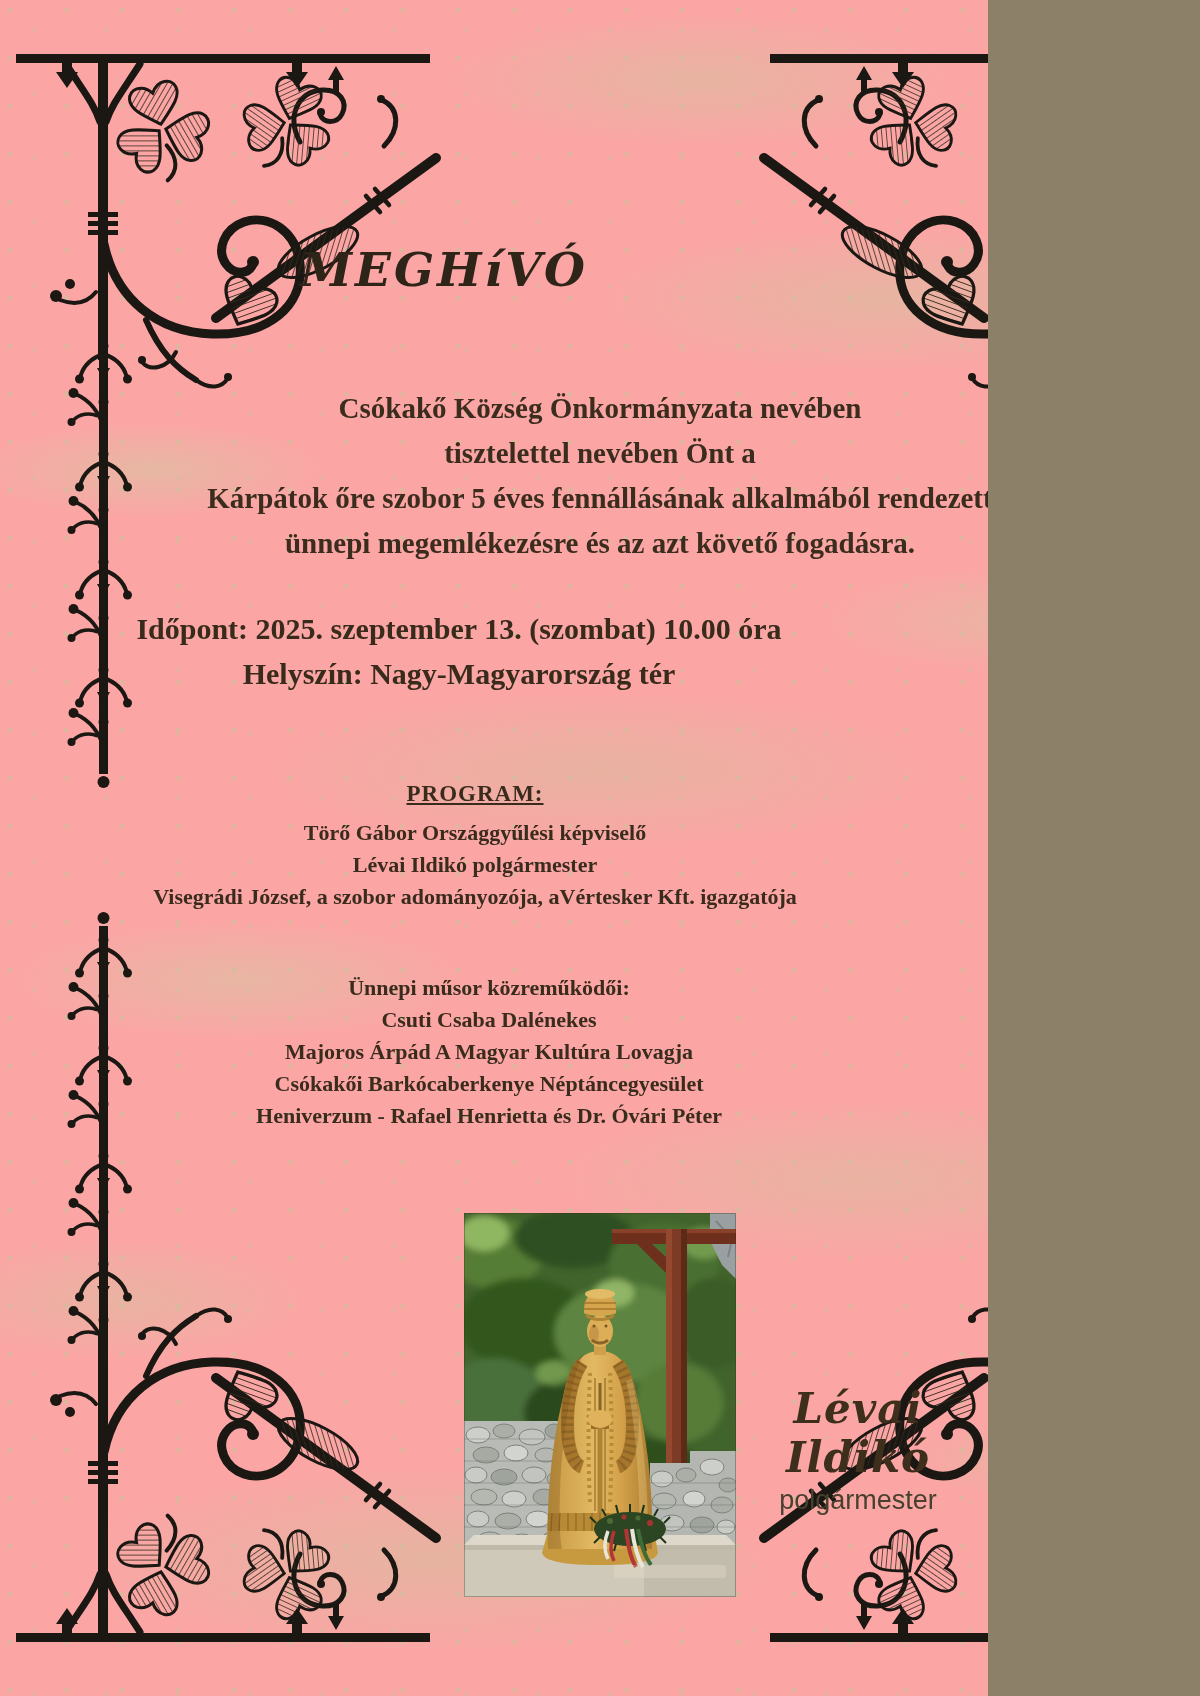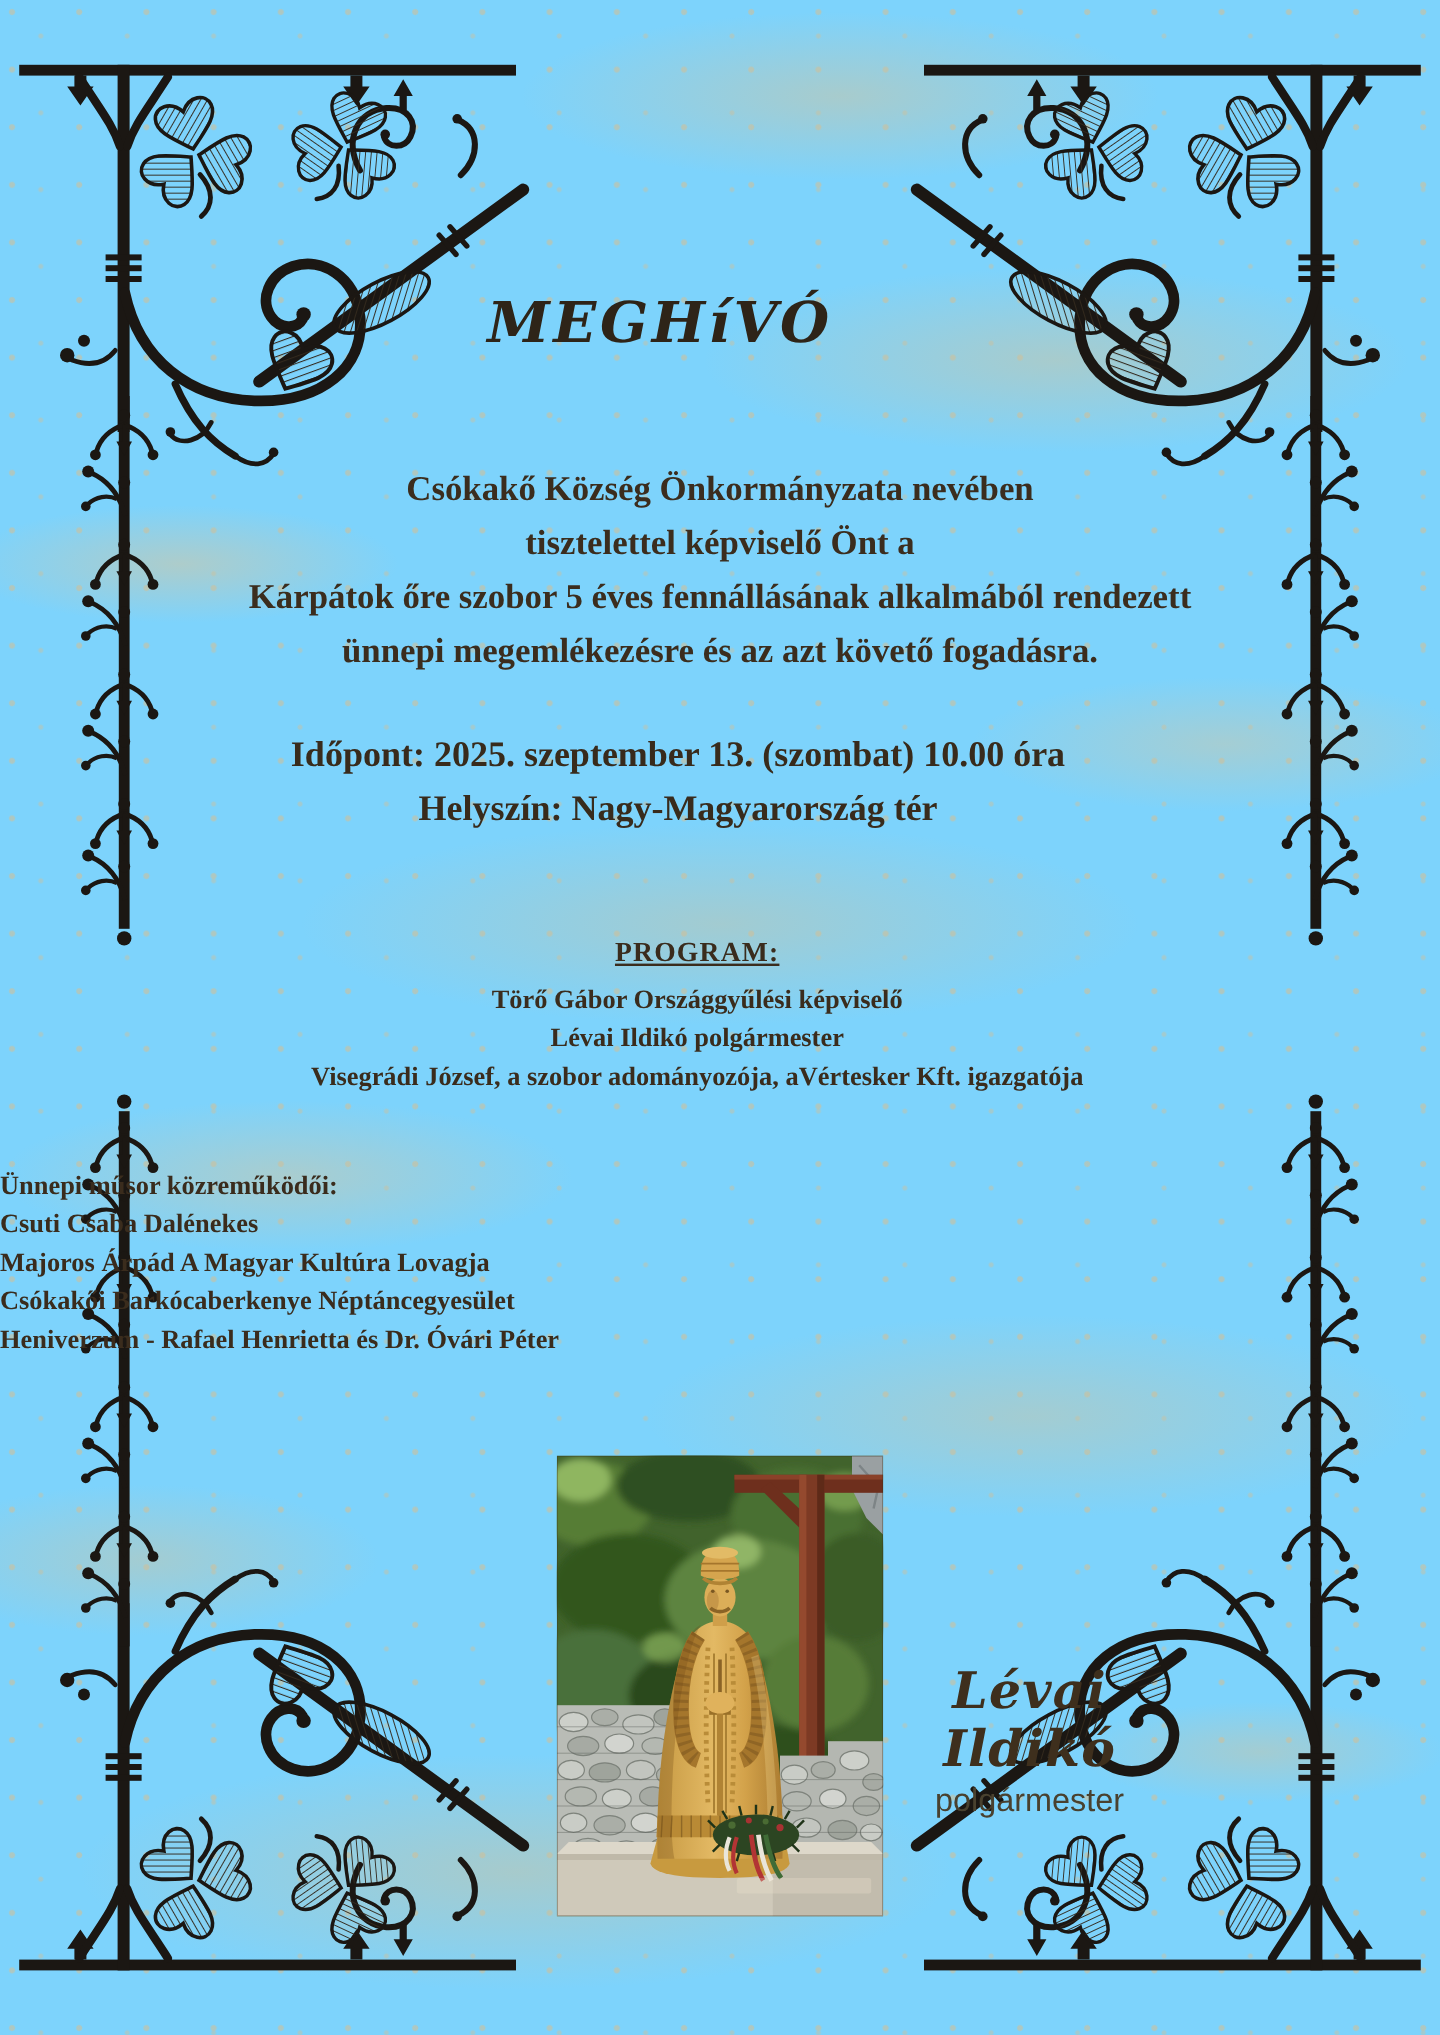--- a/index.html
+++ b/index.html
@@ -1,16 +1,16 @@
 <!DOCTYPE html>
 <html><head>
 <meta charset="utf-8">
 <style>
   html,body{margin:0;padding:0;background:#8d8068;}
-  .page{position:relative;width:1200px;height:1696px;background:#7dd3fc;overflow:hidden;
+  .page{position:relative;width:988px;height:1696px;background:#fca5a5;overflow:hidden;
         font-family:"Liberation Serif","DejaVu Serif",serif;color:#3a2c1d;}
   .texture{position:absolute;inset:0;pointer-events:none;background:
     radial-gradient(ellipse 260px 70px at 150px 470px, rgba(213,199,162,.55) 0%, rgba(213,199,162,0) 70%),
     radial-gradient(ellipse 420px 110px at 880px 300px, rgba(210,196,158,.5), transparent 70%),
     radial-gradient(ellipse 500px 120px at 600px 770px, rgba(208,194,156,.45), transparent 70%),
     radial-gradient(ellipse 340px 90px at 240px 980px, rgba(213,199,162,.5), transparent 70%),
     radial-gradient(ellipse 460px 120px at 860px 1180px, rgba(210,196,158,.45), transparent 70%),
     radial-gradient(ellipse 520px 140px at 430px 1560px, rgba(208,194,156,.5), transparent 70%),
     radial-gradient(ellipse 300px 80px at 1020px 620px, rgba(213,199,162,.45), transparent 70%),
     radial-gradient(ellipse 280px 90px at 120px 1300px, rgba(210,196,158,.45), transparent 70%),
@@ -24,21 +24,21 @@
   .title{position:absolute;left:0;right:100px;top:242px;text-align:center;
          font-family:"DejaVu Serif","Liberation Serif",serif;font-style:italic;font-weight:bold;
          font-size:47px;letter-spacing:3px;color:#2e2418;}
   .intro{position:absolute;left:25px;width:1150px;top:386px;text-align:center;
          font-weight:bold;font-size:29px;line-height:45px;color:#3b2d1e;}
   .when{position:absolute;left:0;right:70px;top:606px;text-align:center;
         font-weight:bold;font-size:30px;line-height:45px;color:#382b1c;}
   .program{position:absolute;left:0;right:86px;top:778px;text-align:center;
            font-weight:bold;font-size:22px;line-height:32px;color:#3a2c1d;padding-left:48px;}
   .program .heading{font-size:23px;letter-spacing:1px;text-decoration:underline;margin-bottom:7px;}
-  .performers{position:absolute;left:0;right:10px;top:972px;
+  .performers{position:absolute;left:0;right:10px;top:972px;text-align:center;
               font-weight:bold;font-size:22px;line-height:32px;color:#3a2c1d;}
   .photo{position:absolute;left:464px;top:1213px;width:272px;height:384px;}
   .signature{position:absolute;left:733px;top:1384px;width:250px;text-align:center;}
   .signature .name{font-family:"DejaVu Serif","Liberation Serif",serif;font-style:italic;font-weight:600;
                    font-size:42px;color:#3e2f1d;letter-spacing:1px;}
   .signature .role{font-family:"Liberation Sans","DejaVu Sans",sans-serif;font-size:27px;color:#49412f;margin-top:3px;}
 </style>
 </head>
 <body>
 
@@ -136,21 +136,21 @@
     <use href="#cornerTL" transform="translate(0,1696) scale(1,-1)"></use>
     <use href="#cornerTL" transform="translate(1200,1696) scale(-1,-1)"></use>
     <use href="#sideBorder"></use>
     <use href="#sideBorder" transform="translate(1200,0) scale(-1,1)"></use>
   </svg>
 
   <div class="title">MEGHíVÓ</div>
 
   <div class="intro">
     <div>Csókakő Község Önkormányzata nevében</div>
-    <div>tisztelettel képviselő Önt a</div>
+    <div>tisztelettel nevében Önt a</div>
     <div>Kárpátok őre szobor 5 éves fennállásának alkalmából rendezett</div>
     <div>ünnepi megemlékezésre és az azt követő fogadásra.</div>
   </div>
 
   <div class="when">
     <div>Időpont: 2025. szeptember 13. (szombat) 10.00 óra</div>
     <div>Helyszín: Nagy-Magyarország tér</div>
   </div>
 
   <div class="program">

